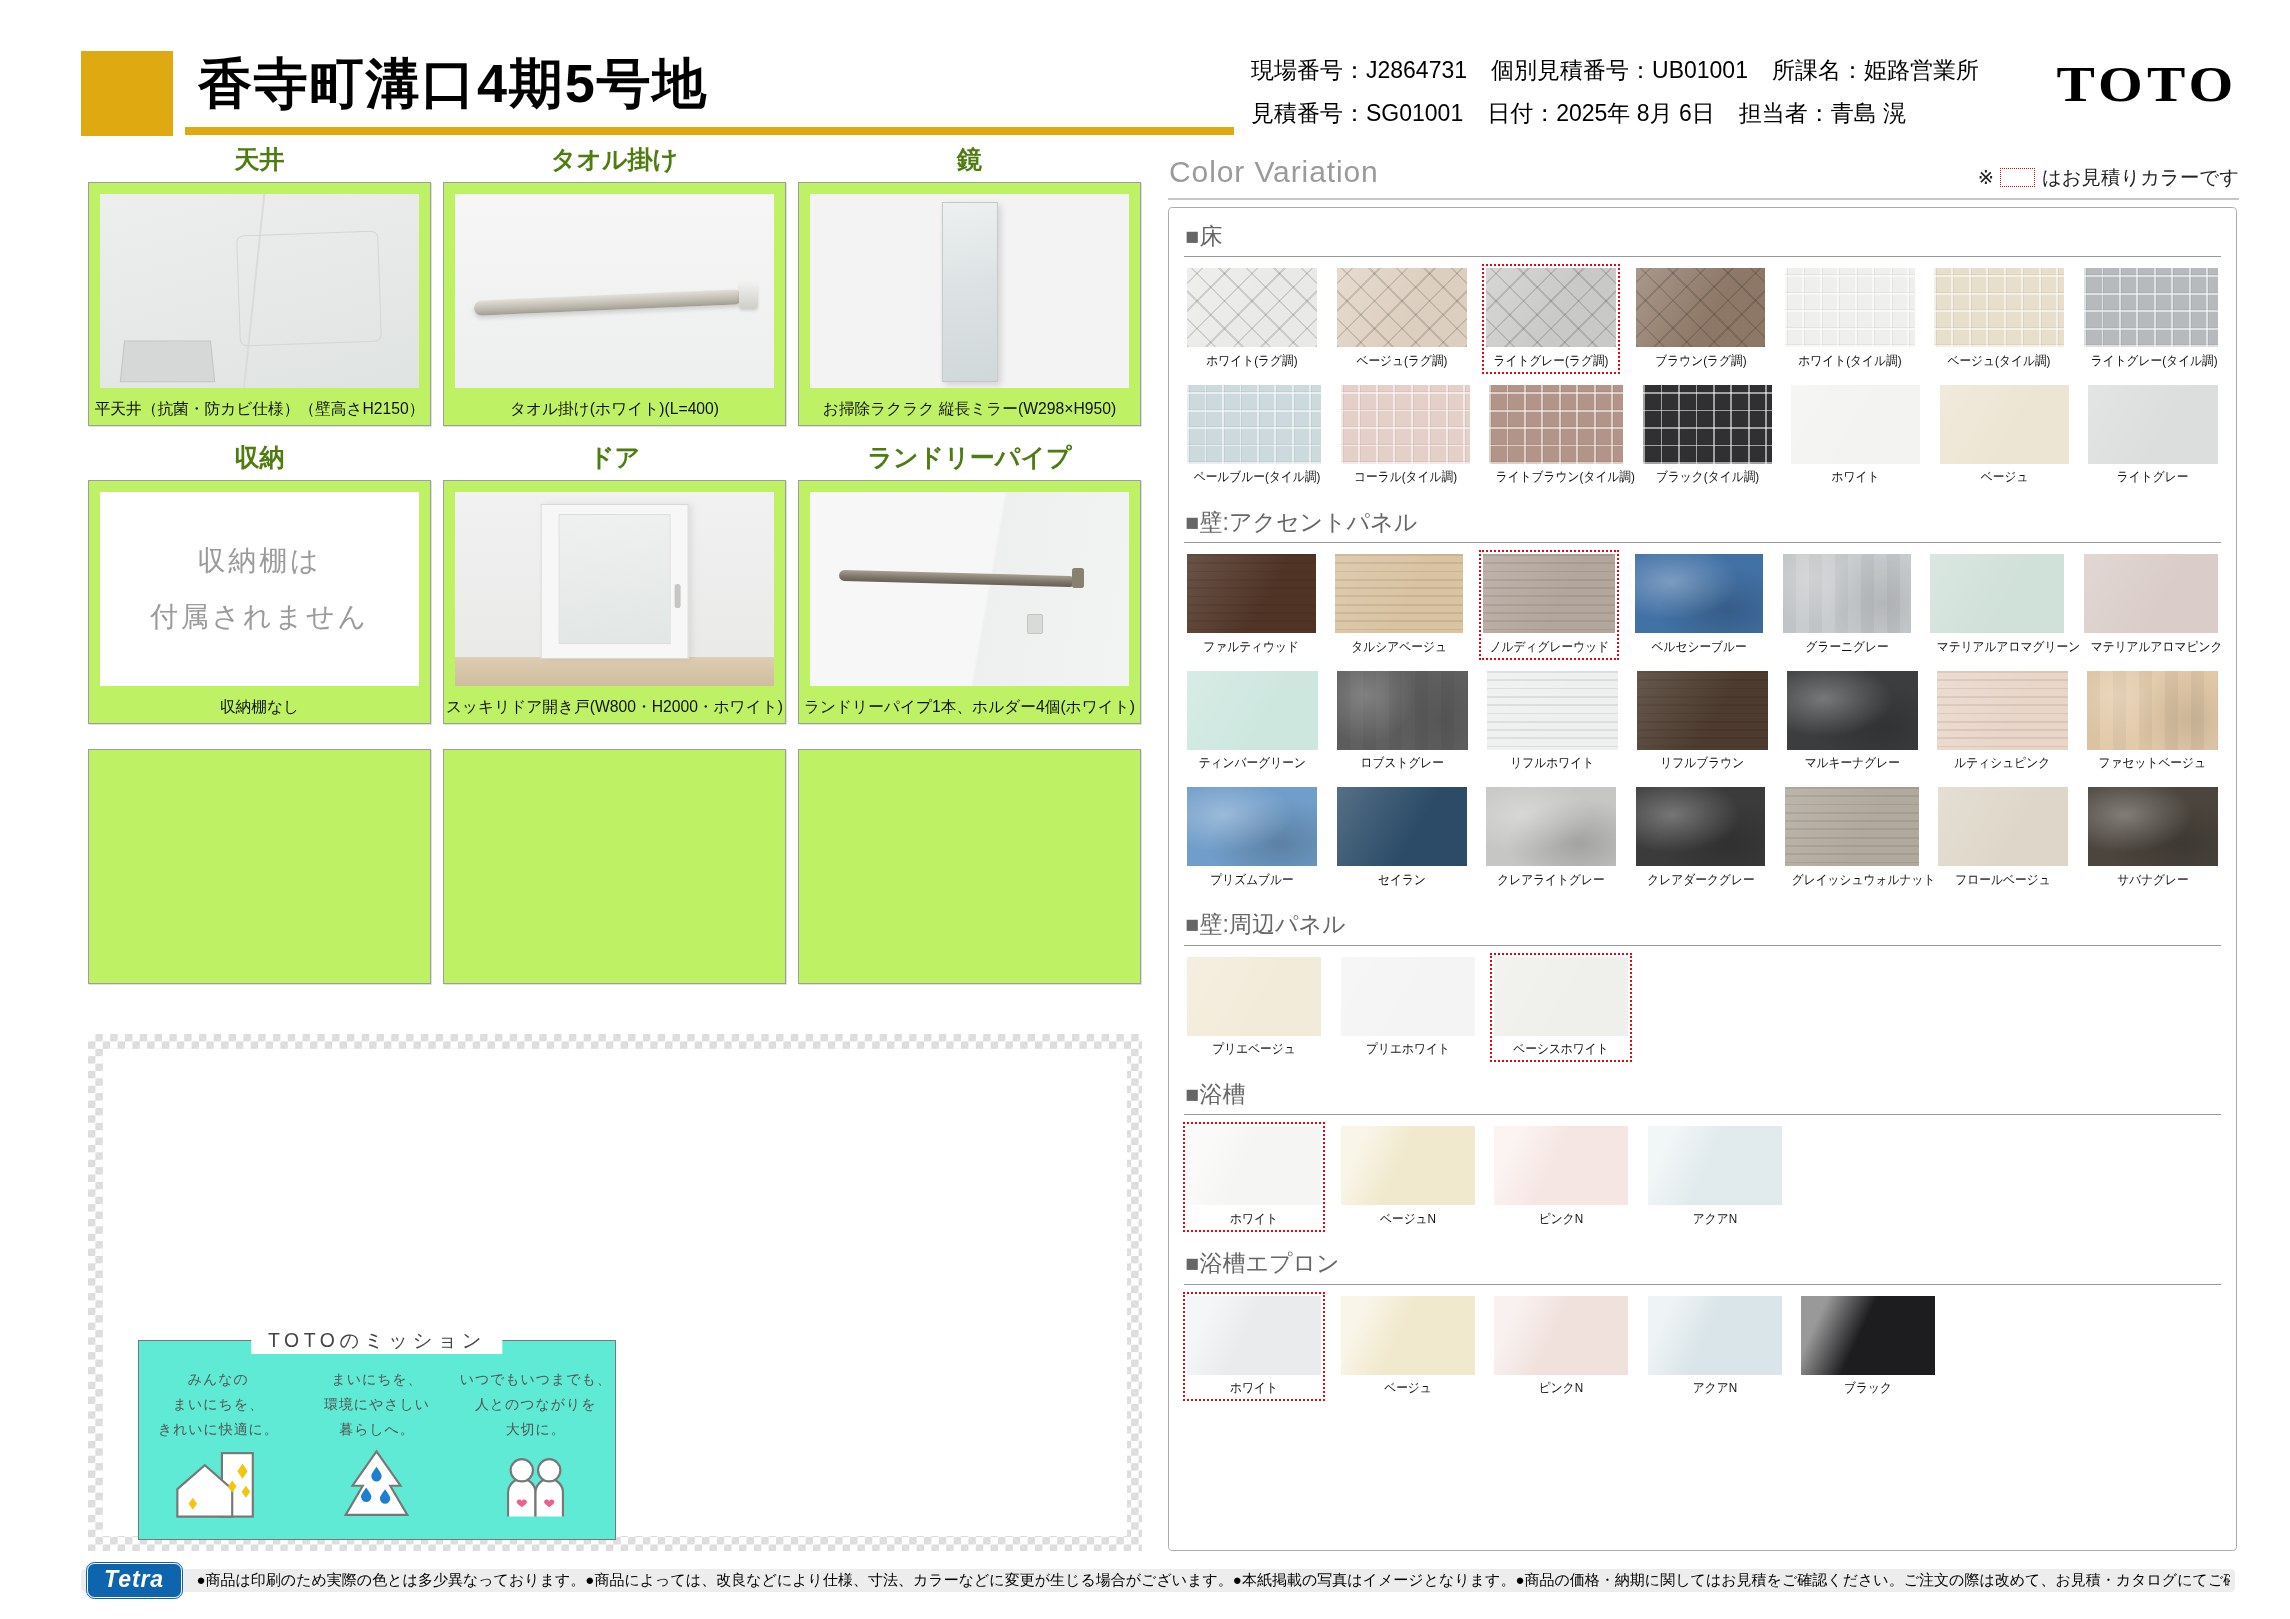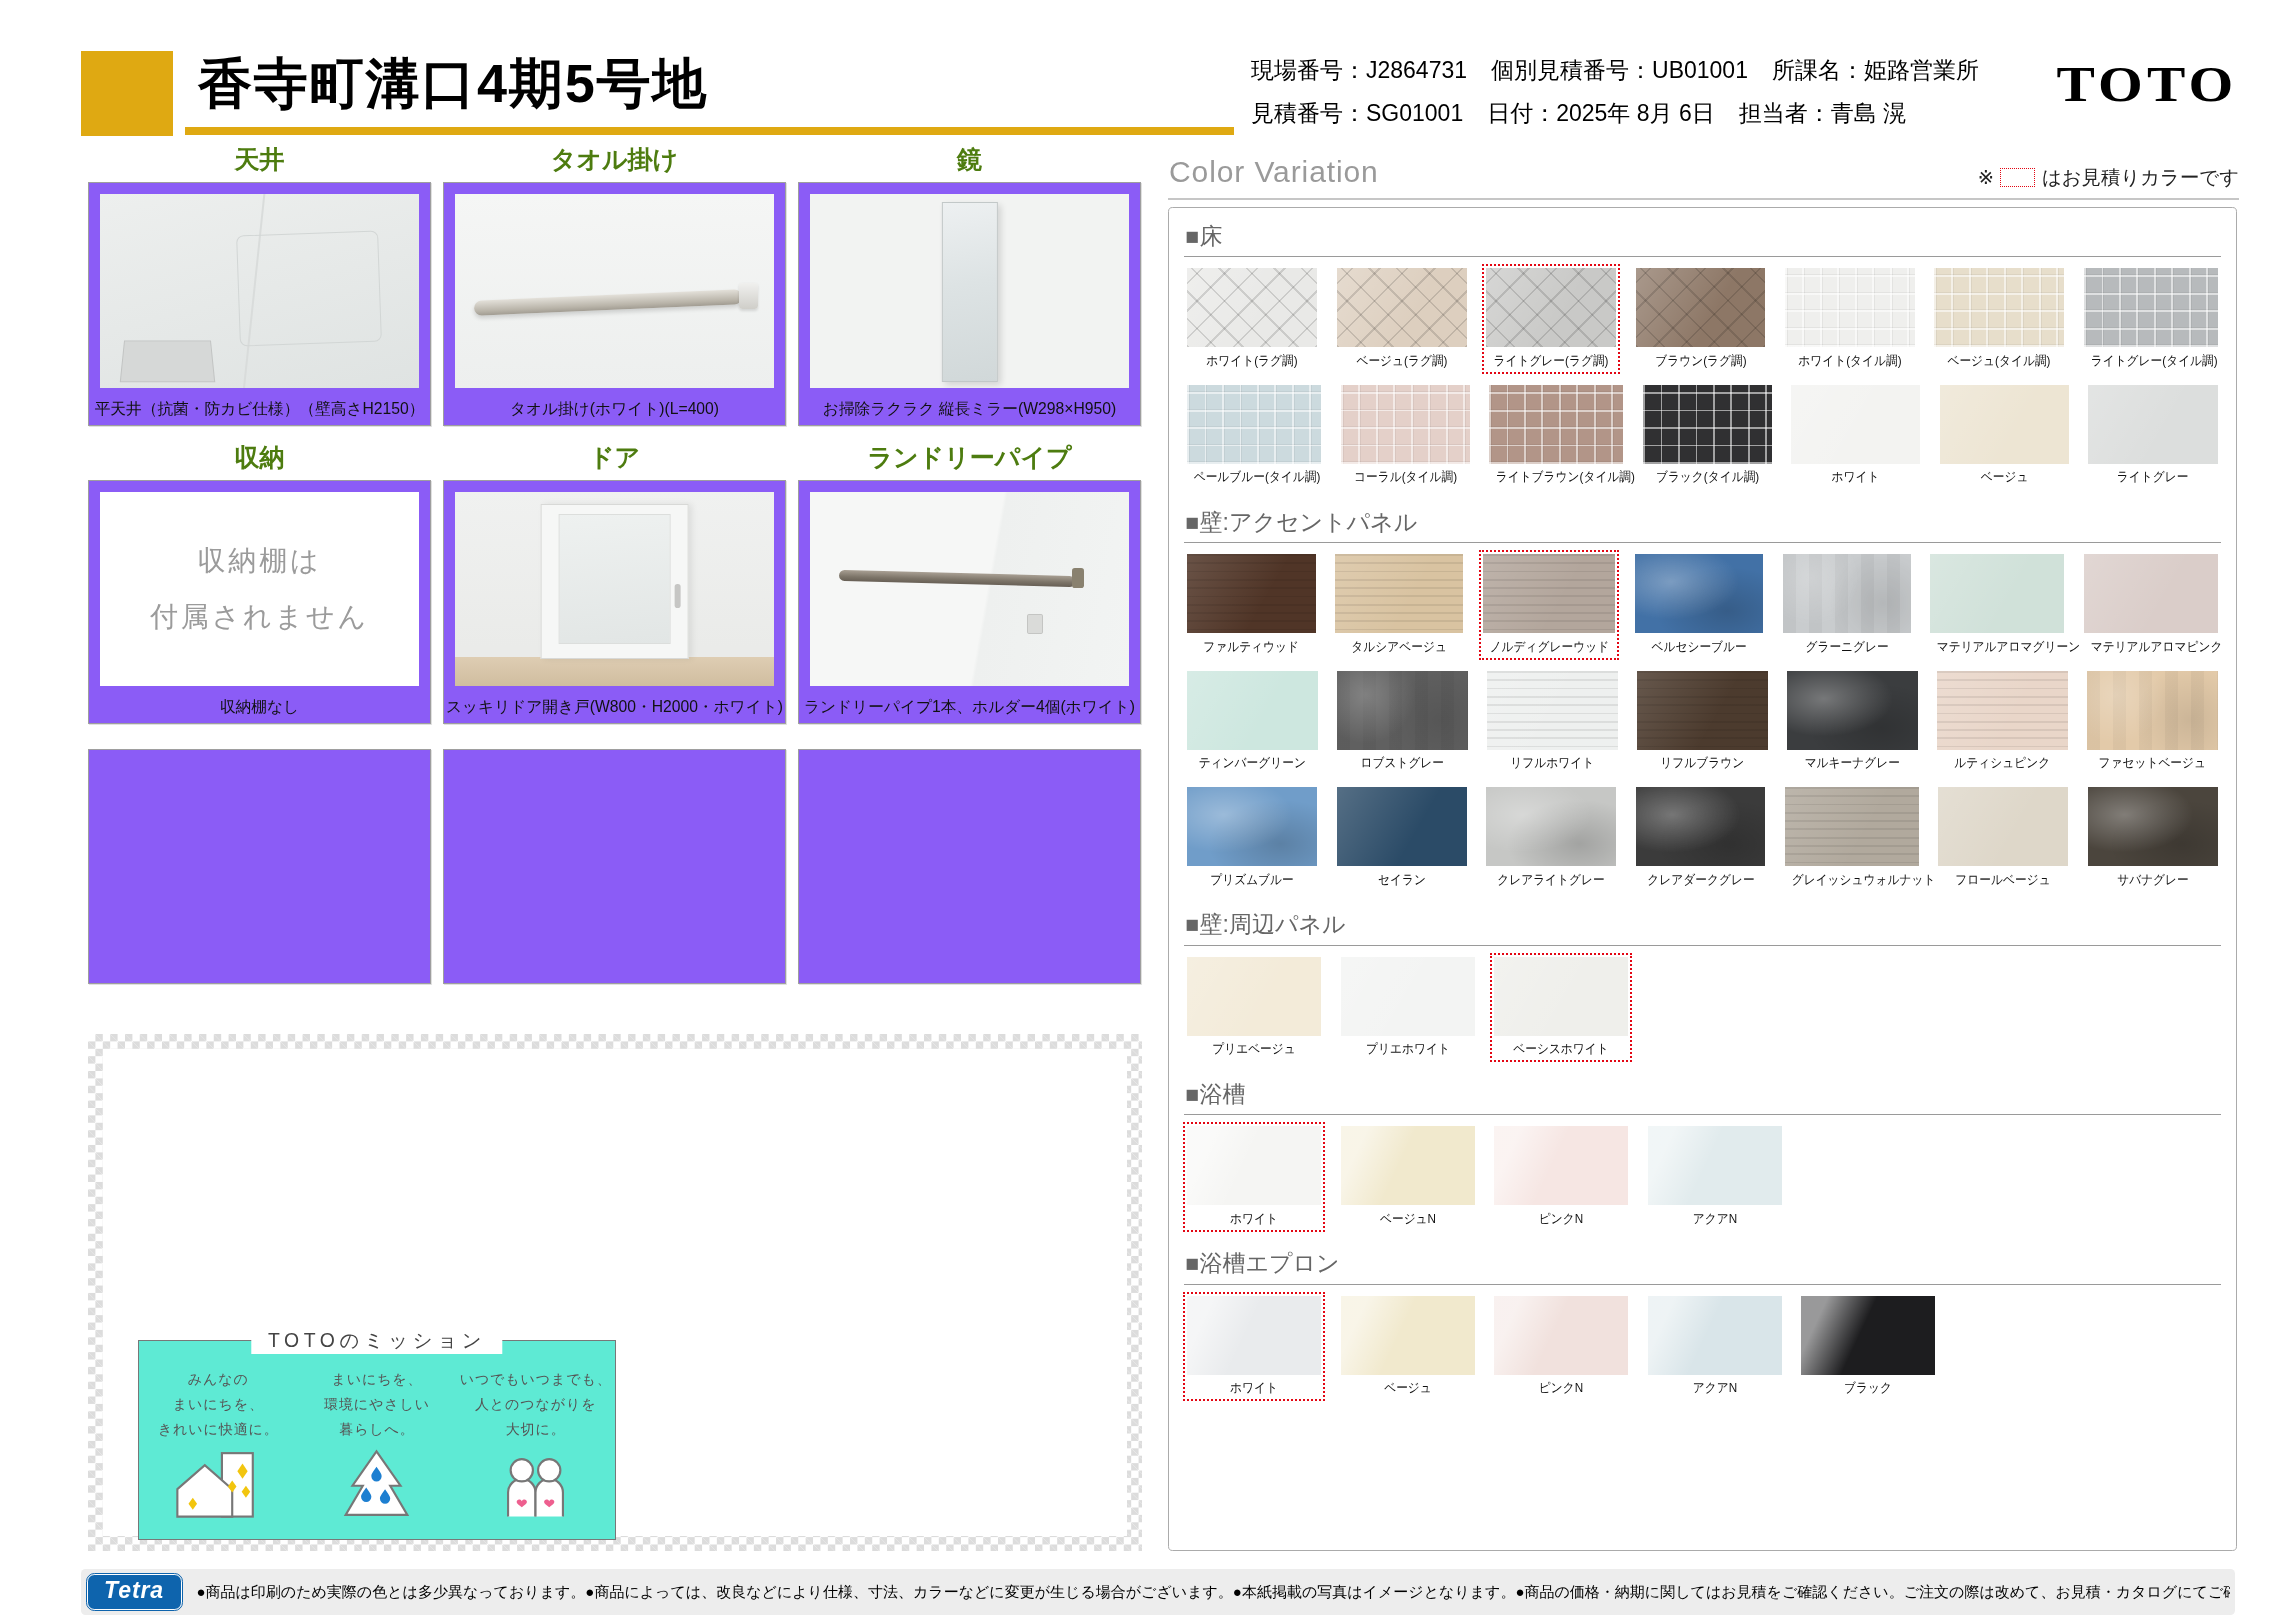--- a/index.html
+++ b/index.html
@@ -10,21 +10,21 @@
   .logo-square{position:absolute;left:81px;top:51px;width:92px;height:85px;background:#dfa912;}
   .page-title{position:absolute;left:198px;top:48px;margin:0;font-size:54px;font-weight:bold;color:#000;letter-spacing:1.8px;}
   .title-rule{position:absolute;left:185px;top:127px;width:1049px;height:8.3px;background:#dfa912;}
   .job-info{position:absolute;left:1251px;top:55px;font-size:23px;color:#000;}
   .job-row{display:flex;gap:24px;margin-bottom:12px;white-space:nowrap;}
   .toto-logo{position:absolute;right:54px;top:55px;font-family:"Liberation Serif","DejaVu Serif",serif;font-weight:bold;font-size:50px;letter-spacing:3.7px;transform:scaleX(1.15);transform-origin:right;color:#000;}
 
   
   .product{position:absolute;width:343px;}
   .product-title{text-align:center;font-size:25px;font-weight:bold;color:#4d7c0f;height:39px;}
-  .product-box{position:relative;height:242px;border:1.8px solid #9e9e9e;background:#8b5cf6;box-shadow:0.9px 0.9px 0 #ddd;}
+  .product-box{position:relative;height:242px;border:1.8px solid #9e9e9e;background:#bef264;box-shadow:0.9px 0.9px 0 #ddd;}
   .product-box.short{height:233px;}
   .pimg{position:absolute;left:11px;right:11px;top:11px;bottom:37px;overflow:hidden;}
   .product-caption{position:absolute;left:0;right:0;bottom:5.5px;text-align:center;font-size:15.7px;color:#111;white-space:nowrap;}
 
   .pimg-ceiling{background:linear-gradient(165deg,#edefee 0%,#e6e9e8 50%,#dfe3e2 100%);}
   .pimg-ceiling .panel{position:absolute;right:12%;top:20%;width:44%;height:56%;border:1.8px solid #d2d6d5;border-radius:7.4px;transform:rotate(-2deg);}
   .pimg-ceiling .seam{position:absolute;left:48%;top:-4%;width:1.8px;height:110%;background:#d9dcdb;transform:rotate(6deg);}
   .pimg-ceiling .fixture{position:absolute;left:7%;bottom:2%;width:28%;height:24%;background:#d6d8d7;border:1.8px solid #c2c4c3;transform:perspective(277px) rotateX(32deg);}
 
   .pimg-towel{background:linear-gradient(180deg,#f5f6f5,#edefee);}
@@ -90,21 +90,21 @@
   .sw-marble{background-image:
     radial-gradient(ellipse at 28% 35%,rgba(255,255,255,.30),transparent 52%),
     radial-gradient(ellipse at 72% 72%,rgba(0,0,0,.18),transparent 55%);}
   .sw-stone{background-image:
     radial-gradient(circle at 22% 30%,rgba(255,255,255,.22),transparent 42%),
     radial-gradient(circle at 78% 62%,rgba(0,0,0,.10),transparent 48%),
     repeating-linear-gradient(90deg,rgba(0,0,0,.04) 0 13px,transparent 13px 26px);}
   .sw-gloss{background-image:linear-gradient(115deg,rgba(255,255,255,.55) 0 16%,rgba(255,255,255,0) 45%);}
 
   
-  .footer-bar{position:absolute;left:81px;top:1569px;width:2154px;height:46px;background:#ededed;border-radius:4.6px;display:flex;align-items:center;gap:14.8px;padding:0 5.5px;box-sizing:border-box;}
+  .footer-bar{position:absolute;left:81px;top:1569px;width:2154px;height:23px;background:#ededed;border-radius:4.6px;display:flex;align-items:center;gap:14.8px;padding:0 5.5px;box-sizing:border-box;}
   .tetra-logo{flex:0 0 auto;background:#0e64ad;color:#fff;font-style:italic;font-weight:bold;font-size:23px;padding:1.8px 16.6px 4.6px;border-radius:7.4px;border:1.8px solid #fff;outline:1.8px solid #0e64ad;letter-spacing:0.9px;}
   .disclaimer{font-size:15px;color:#000;white-space:nowrap;overflow:hidden;}
 </style>
 </head>
 <body>
 
 <div class="page">
 
   <div class="logo-square"></div>
   <h1 class="page-title">香寺町溝口4期5号地</h1>

